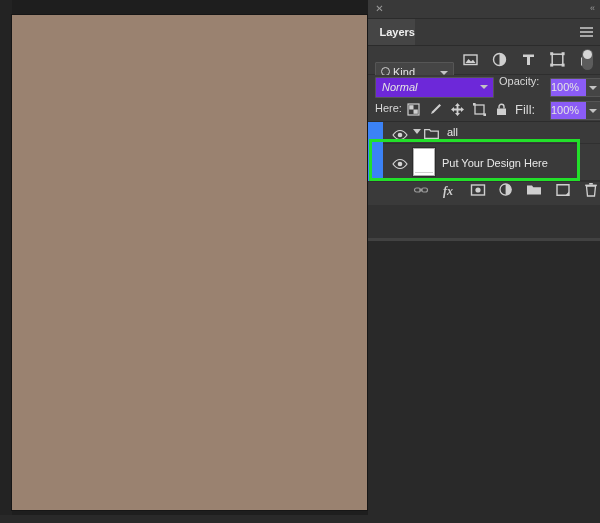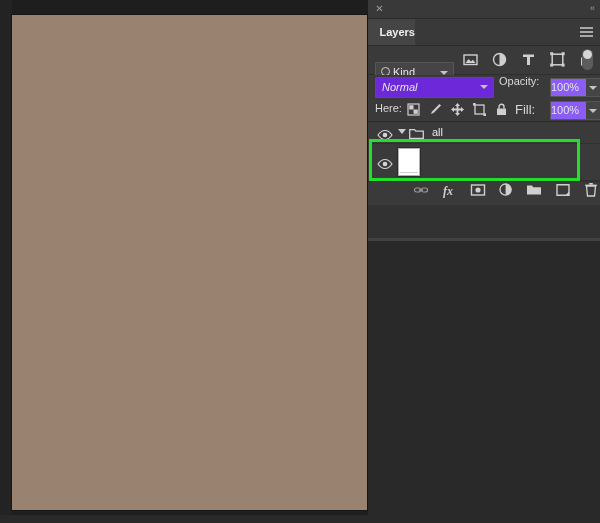--- a/index.html
+++ b/index.html
@@ -256,20 +256,21 @@
     position: absolute;
     left: 147px; top: 4px;
     font-size: 13px;
     color: #d8d8d8;
   }
 
   
   .layer-list {
     position: relative;
     background: #3b82f6;
+    padding-left: 15px;
   }
   .layer-row {
     position: relative;
     height: 21px;
     background: #3a3a3a;
     border-bottom: 1px solid #303030;
     cursor: pointer;
   }
   .layer-row.tall { height: 36px; }
   .layer-row.selected { background: #5a5a5a; }
@@ -536,20 +537,21 @@
 
 
       <div class="layer-row tall">
         <span class="eye">
           <svg width="16" height="12" viewBox="0 0 16 12">
             <path d="M8 1.5 C12 1.5 15 6 15 6 C15 6 12 10.5 8 10.5 C4 10.5 1 6 1 6 C1 6 4 1.5 8 1.5 Z" fill="none" stroke="#d4d4d4" stroke-width="1.2"></path>
             <circle cx="8" cy="6" r="2.3" fill="#d4d4d4"></circle>
           </svg>
         </span>
         <span class="doc-thumb thumb-chip"></span>
+        <span class="layer-name" style="left:59px; top:13px;">Put Your Design Here</span>
       </div>
 
     </div>
 
     <div class="panel-footer">
       <div class="fbtn" style="left:45px;">
         <svg width="16" height="16" viewBox="0 0 16 16">
           <rect x="1.5" y="6" width="6" height="4" rx="2" fill="none" stroke="#9a9a9a" stroke-width="1.2"></rect>
           <rect x="8.5" y="6" width="6" height="4" rx="2" fill="none" stroke="#9a9a9a" stroke-width="1.2"></rect>
           <rect x="6" y="7.4" width="4" height="1.2" fill="#9a9a9a"></rect>

